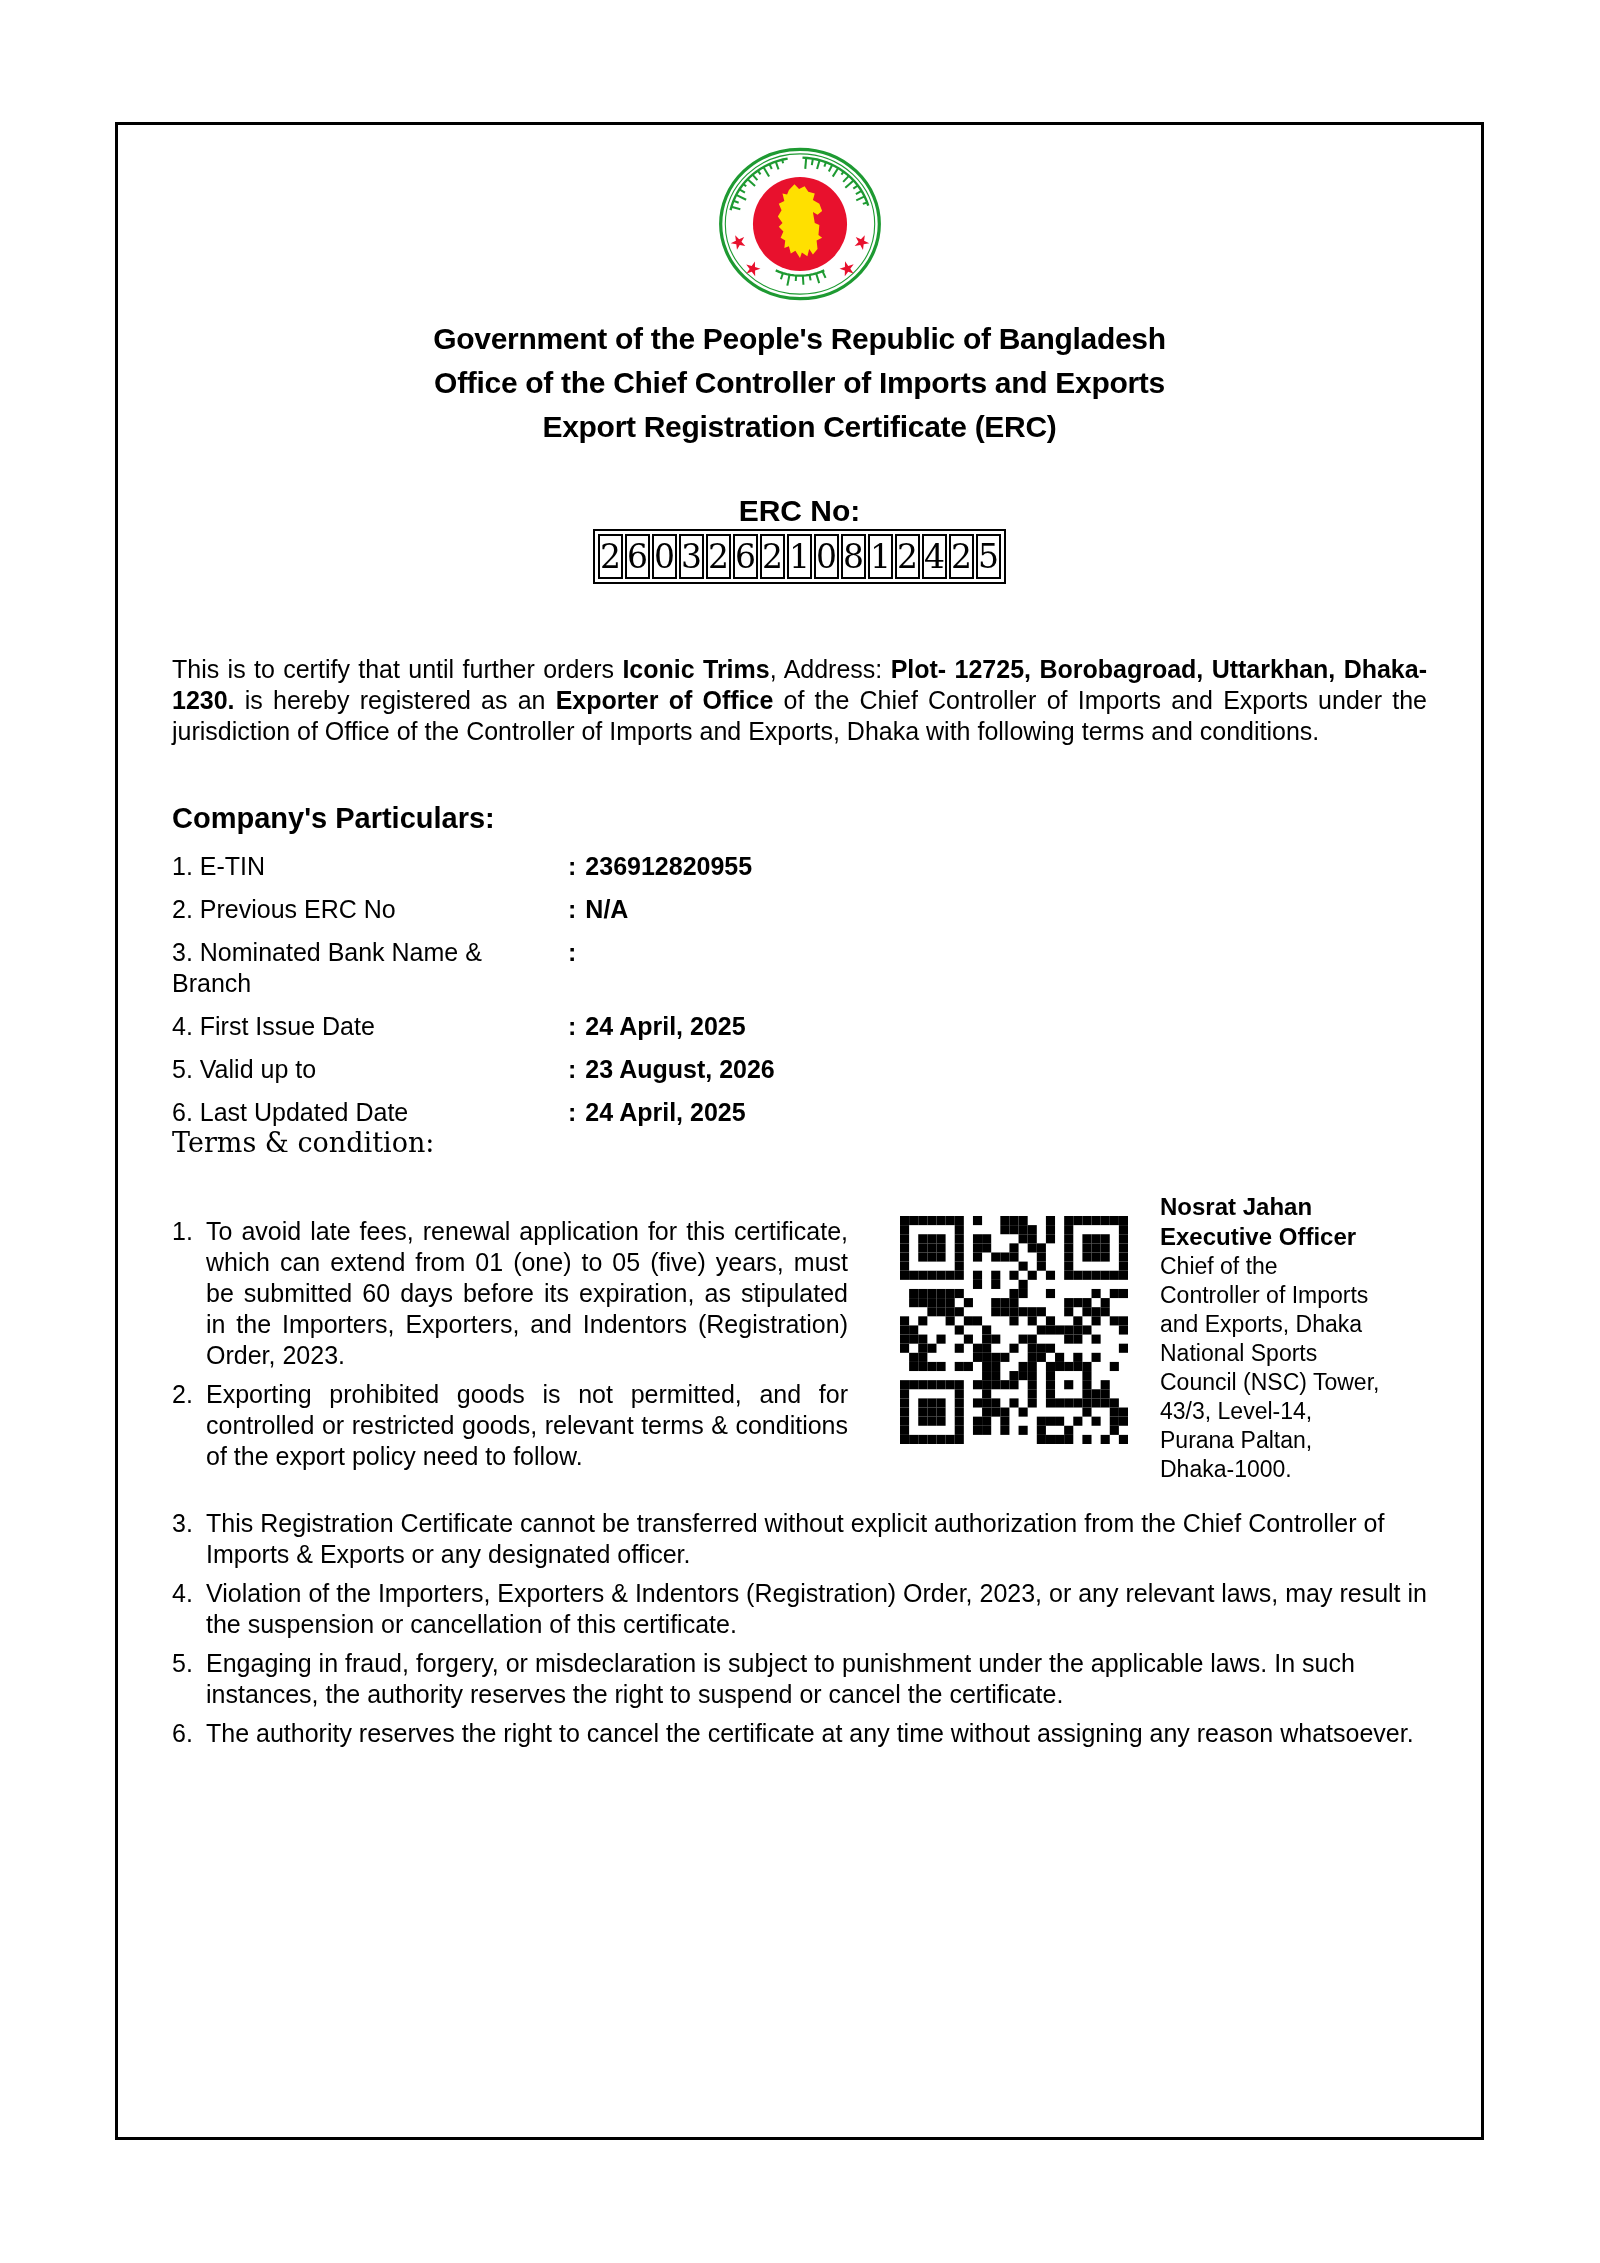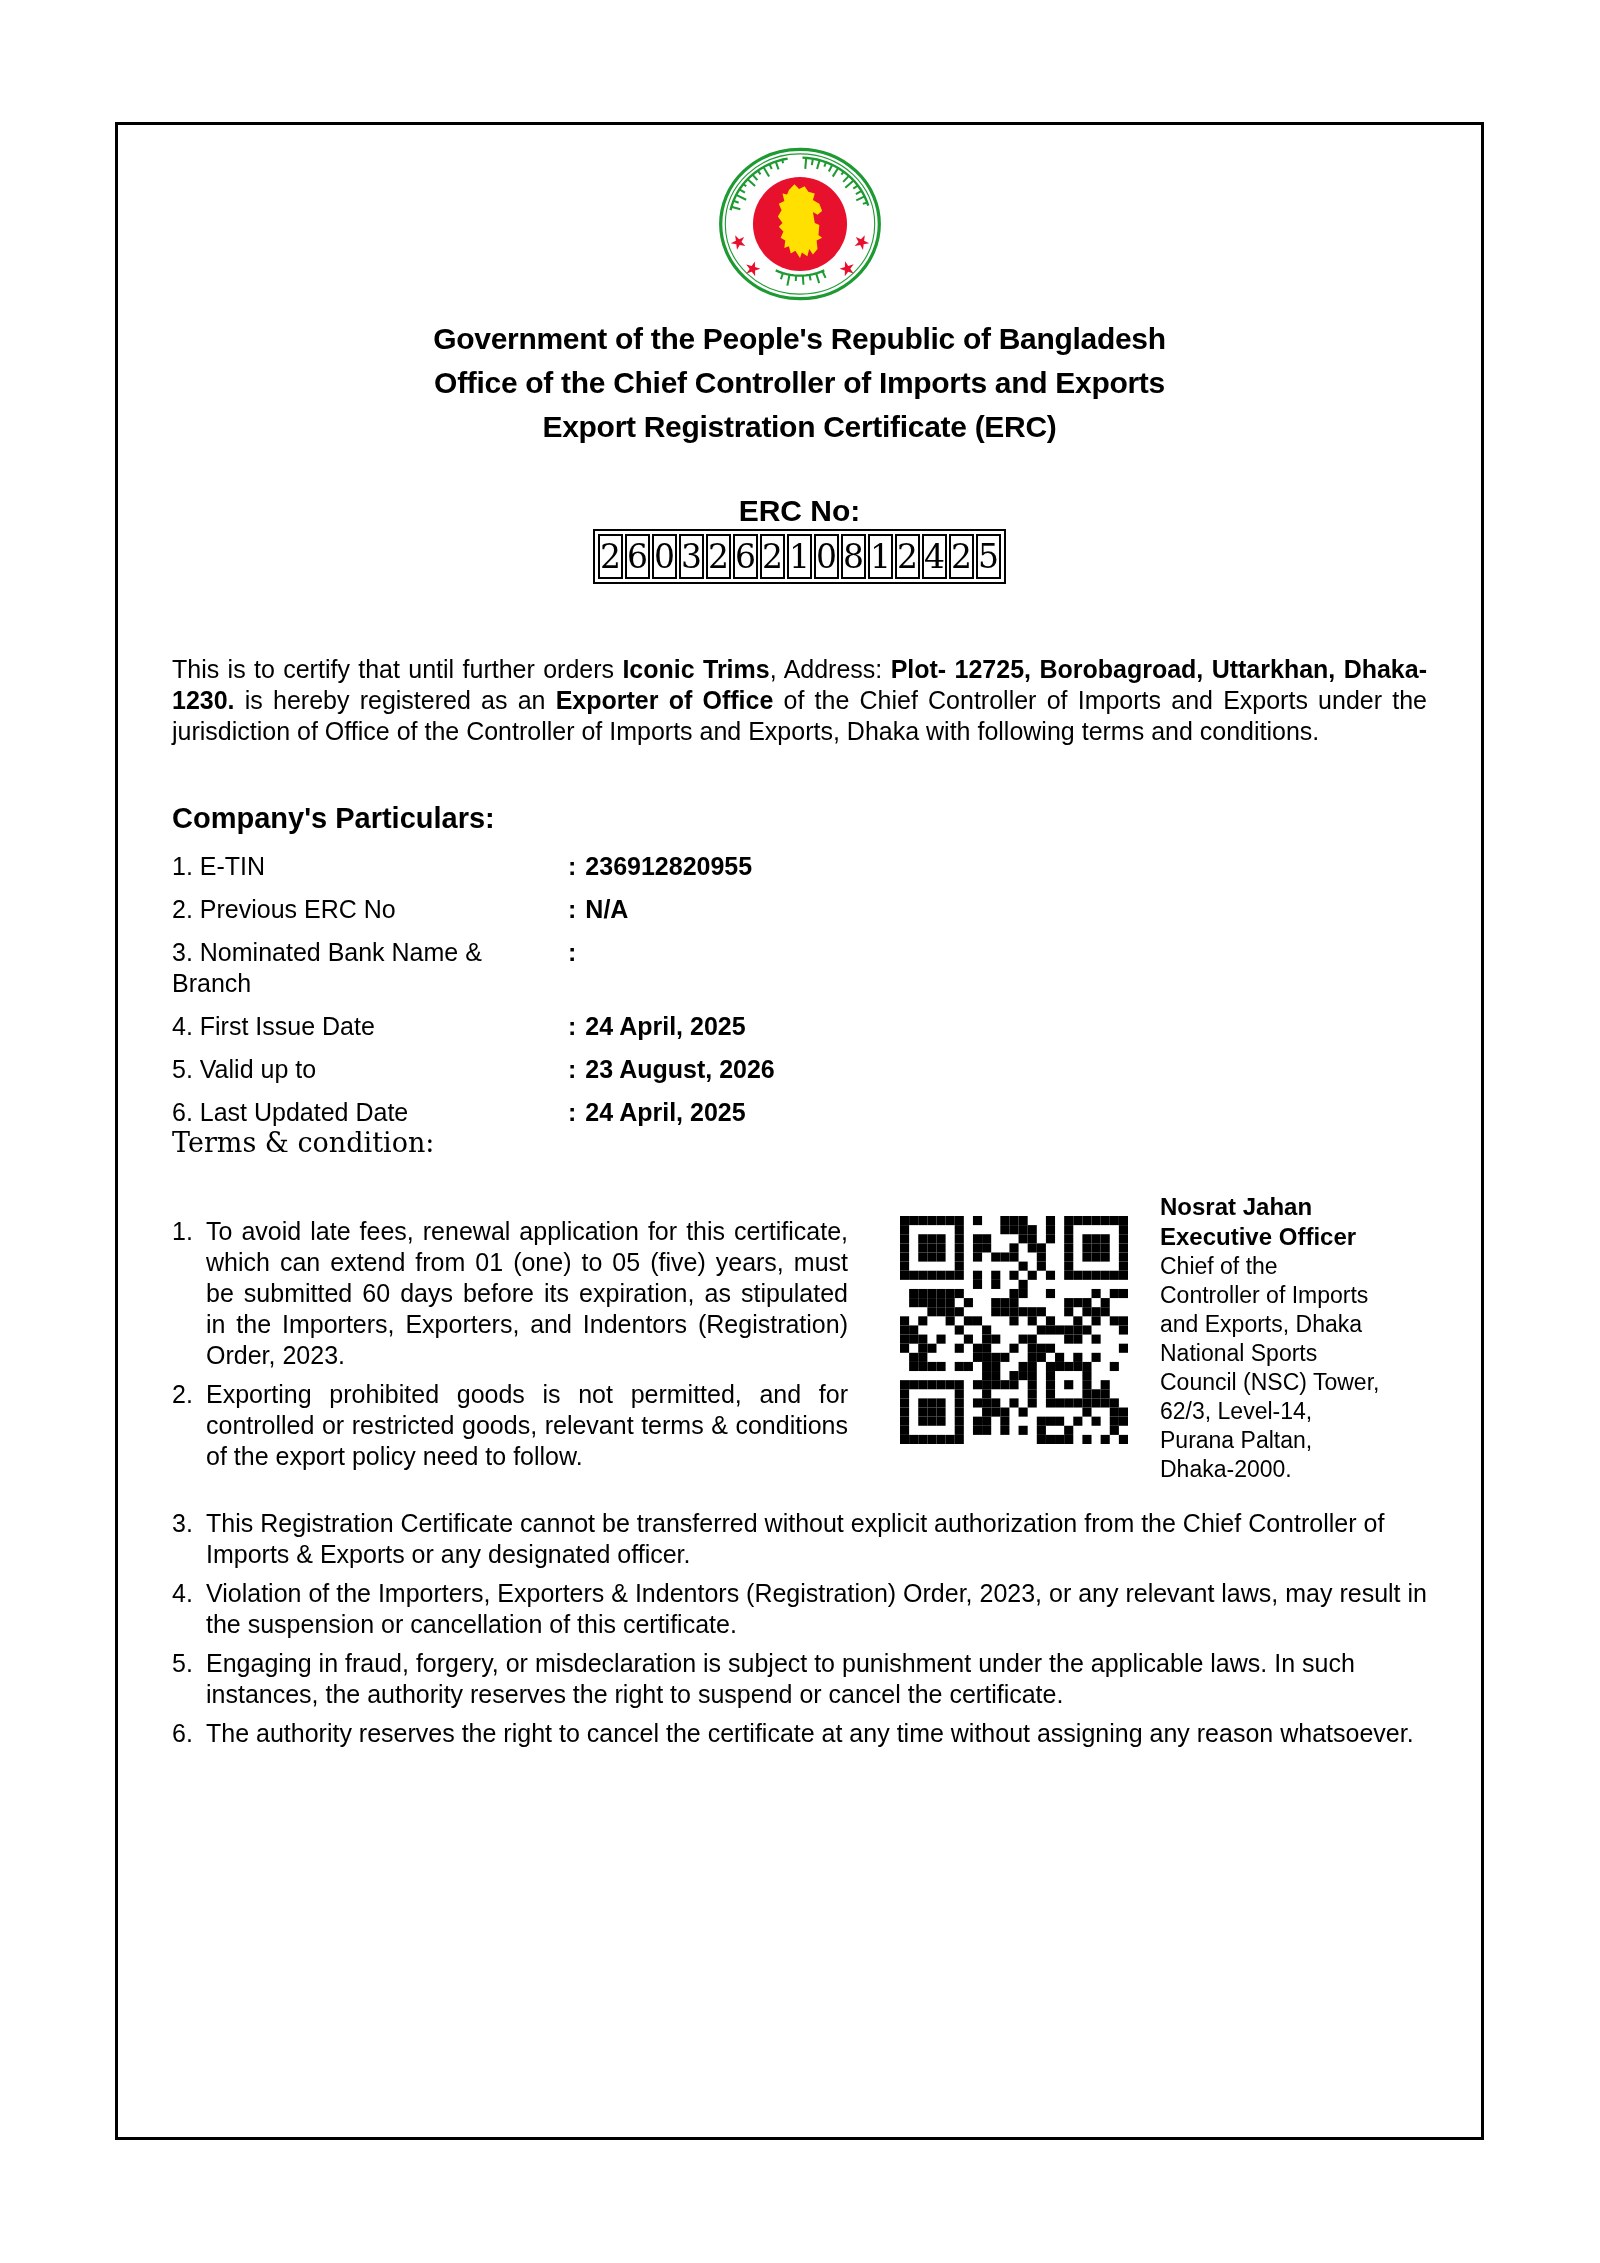--- a/index.html
+++ b/index.html
@@ -510,23 +510,23 @@
         </svg>
     </div>
     <div class="officer">
       <div class="name">Nosrat Jahan</div>
       <div class="role">Executive Officer</div>
       <div>Chief of the</div>
       <div>Controller of Imports</div>
       <div>and Exports, Dhaka</div>
       <div>National Sports</div>
       <div>Council (NSC) Tower,</div>
-      <div>62/3, Level-14,</div>
+      <div>43/3, Level-14,</div>
       <div>Purana Paltan,</div>
-      <div>Dhaka-2000.</div>
+      <div>Dhaka-1000.</div>
     </div>
   </div>
 
   <div class="terms-bottom">
     <div class="t-item">
       <span class="t-num">3.</span>
       <span class="t-text">This Registration Certificate cannot be transferred without explicit authorization from the Chief Controller of Imports &amp; Exports or any designated officer.</span>
     </div>
     <div class="t-item">
       <span class="t-num">4.</span>

